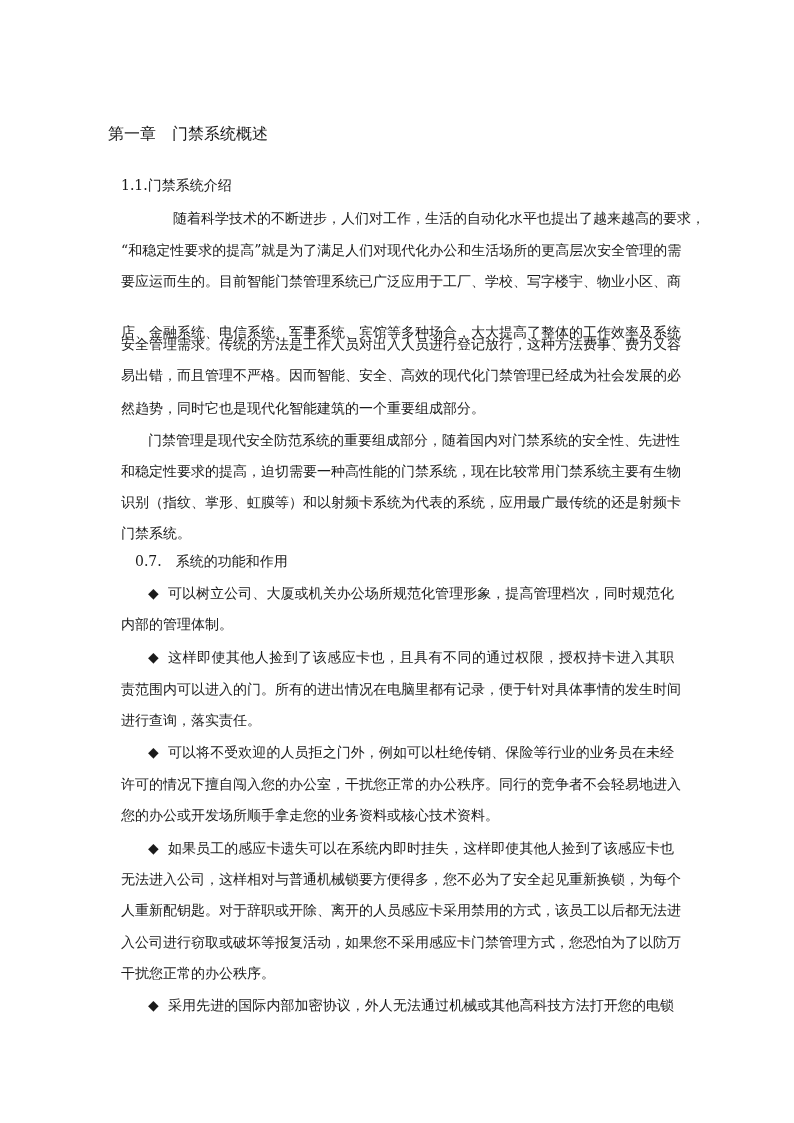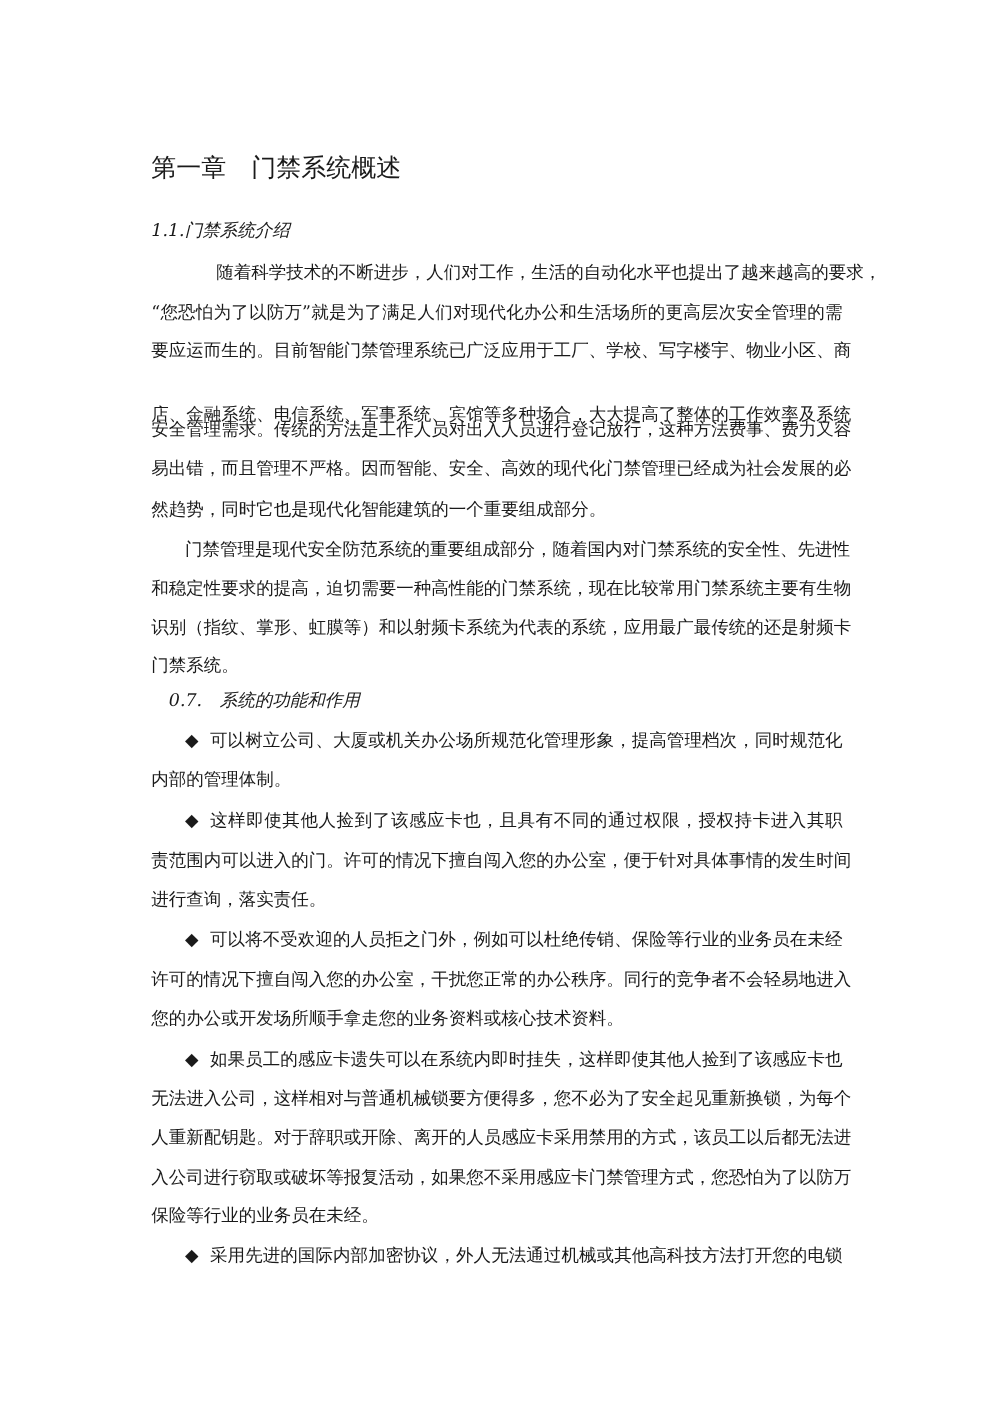--- a/index.html
+++ b/index.html
@@ -1,35 +1,35 @@
 <!DOCTYPE html>
 <html><head>
 <meta charset="utf-8">
 <style>
   html, body { margin: 0; padding: 0; background: #ffffff; }
   body { width: 794px; height: 1123px; position: relative; overflow: hidden;
          font-family: "DejaVu Serif", "Liberation Serif", serif; color: #1a1a1a; }
   .ln { position: absolute; left: 121px; width: 553px; font-size: 14px; line-height: 16px;
         white-space: nowrap; text-align: justify; text-align-last: justify; letter-spacing: 0px; }
   .last { text-align-last: left; }
-  .title { left: 121px; font-size: 20px; text-align-last: left; width: auto; }
-  .h2 { text-align-last: left; width: auto; font-style: italic; }
+  .title { left: 108px; font-size: 16px; text-align-last: left; width: auto; }
+  .h2 { text-align-last: left; width: auto; }
 </style>
 </head>
 <body>
 
 <div>
 
   <div class="ln title" style="top:126px;">第一章　门禁系统概述</div>
 
   <div class="ln h2" style="top:177px;">1.1.门禁系统介绍</div>
 
   <div>
     <div class="ln" style="top:210px; left:153px; width:521px;padding-left:20px;">随着科学技术的不断进步，人们对工作，生活的自动化水平也提出了越来越高的要求，</div>
-    <div class="ln" style="top:242px;">“您恐怕为了以防万”就是为了满足人们对现代化办公和生活场所的更高层次安全管理的需</div>
+    <div class="ln" style="top:242px;">“和稳定性要求的提高”就是为了满足人们对现代化办公和生活场所的更高层次安全管理的需</div>
     <div class="ln" style="top:273px;">要应运而生的。目前智能门禁管理系统已广泛应用于工厂、学校、写字楼宇、物业小区、商</div>
     <div class="ln" style="top:304px;margin-top:20px;">店、金融系统、电信系统、军事系统、宾馆等多种场合，大大提高了整体的工作效率及系统</div>
     <div class="ln" style="top:336px;">安全管理需求。传统的方法是工作人员对出入人员进行登记放行，这种方法费事、费力又容</div>
     <div class="ln" style="top:367px;">易出错，而且管理不严格。因而智能、安全、高效的现代化门禁管理已经成为社会发展的必</div>
     <div class="ln last" style="top:400px; width:auto;">然趋势，同时它也是现代化智能建筑的一个重要组成部分。</div>
   </div>
 
   <div>
     <div class="ln" style="top:432px; left:148px; width:526px;">门禁管理是现代安全防范系统的重要组成部分，随着国内对门禁系统的安全性、先进性</div>
     <div class="ln" style="top:463px;">和稳定性要求的提高，迫切需要一种高性能的门禁系统，现在比较常用门禁系统主要有生物</div>
@@ -41,38 +41,38 @@
 
   <div>
     <span class="ln" style="top:585px; left:148px; width:16px;">◆</span>
     <div class="ln" style="top:585px; left:168px; width:506px;">可以树立公司、大厦或机关办公场所规范化管理形象，提高管理档次，同时规范化</div>
     <div class="ln last" style="top:616px; width:auto;">内部的管理体制。</div>
   </div>
 
   <div>
     <span class="ln" style="top:649px; left:148px; width:16px;">◆</span>
     <div class="ln" style="top:649px; left:168px; width:506px;">这样即使其他人捡到了该感应卡也，且具有不同的通过权限，授权持卡进入其职</div>
-    <div class="ln" style="top:681px;">责范围内可以进入的门。许可的情况下擅自闯入您的办公室，便于针对具体事情的发生时间</div>
+    <div class="ln" style="top:681px;">责范围内可以进入的门。所有的进出情况在电脑里都有记录，便于针对具体事情的发生时间</div>
     <div class="ln last" style="top:712px; width:auto;">进行查询，落实责任。</div>
   </div>
 
   <div>
     <span class="ln" style="top:744px; left:148px; width:16px;">◆</span>
     <div class="ln" style="top:744px; left:168px; width:506px;">可以将不受欢迎的人员拒之门外，例如可以杜绝传销、保险等行业的业务员在未经</div>
     <div class="ln" style="top:776px;">许可的情况下擅自闯入您的办公室，干扰您正常的办公秩序。同行的竞争者不会轻易地进入</div>
     <div class="ln last" style="top:807px; width:auto;">您的办公或开发场所顺手拿走您的业务资料或核心技术资料。</div>
   </div>
 
   <div>
     <span class="ln" style="top:840px; left:148px; width:16px;">◆</span>
     <div class="ln" style="top:840px; left:168px; width:506px;">如果员工的感应卡遗失可以在系统内即时挂失，这样即使其他人捡到了该感应卡也</div>
     <div class="ln" style="top:871px;">无法进入公司，这样相对与普通机械锁要方便得多，您不必为了安全起见重新换锁，为每个</div>
     <div class="ln" style="top:902px;">人重新配钥匙。对于辞职或开除、离开的人员感应卡采用禁用的方式，该员工以后都无法进</div>
     <div class="ln" style="top:934px;">入公司进行窃取或破坏等报复活动，如果您不采用感应卡门禁管理方式，您恐怕为了以防万</div>
-    <div class="ln last" style="top:965px; width:auto;">保险等行业的业务员在未经。</div>
+    <div class="ln last" style="top:965px; width:auto;">干扰您正常的办公秩序。</div>
   </div>
 
   <div>
     <span class="ln" style="top:997px; left:148px; width:16px;">◆</span>
     <div class="ln" style="top:997px; left:168px; width:506px;">采用先进的国际内部加密协议，外人无法通过机械或其他高科技方法打开您的电锁</div>
   </div>
 
 </div>
 
 </body></html>

